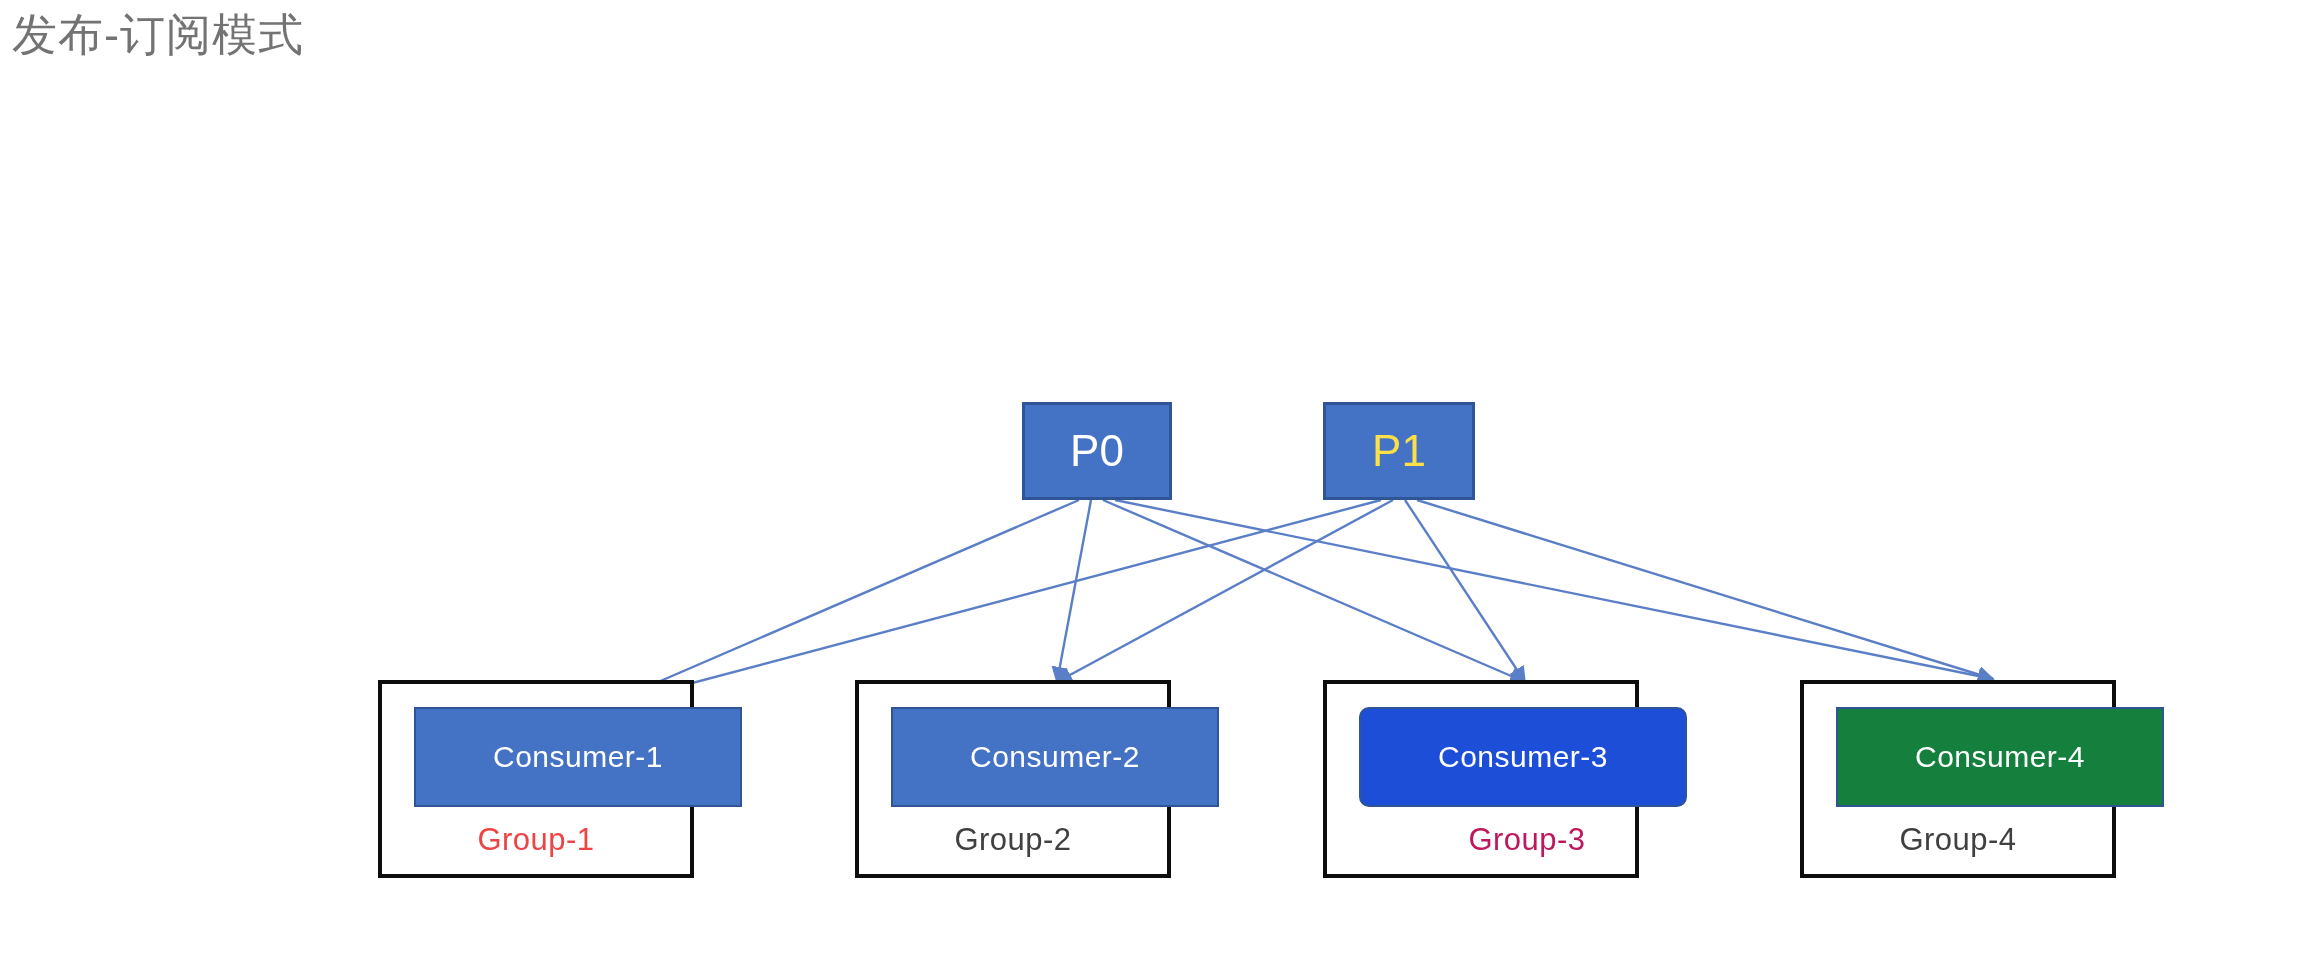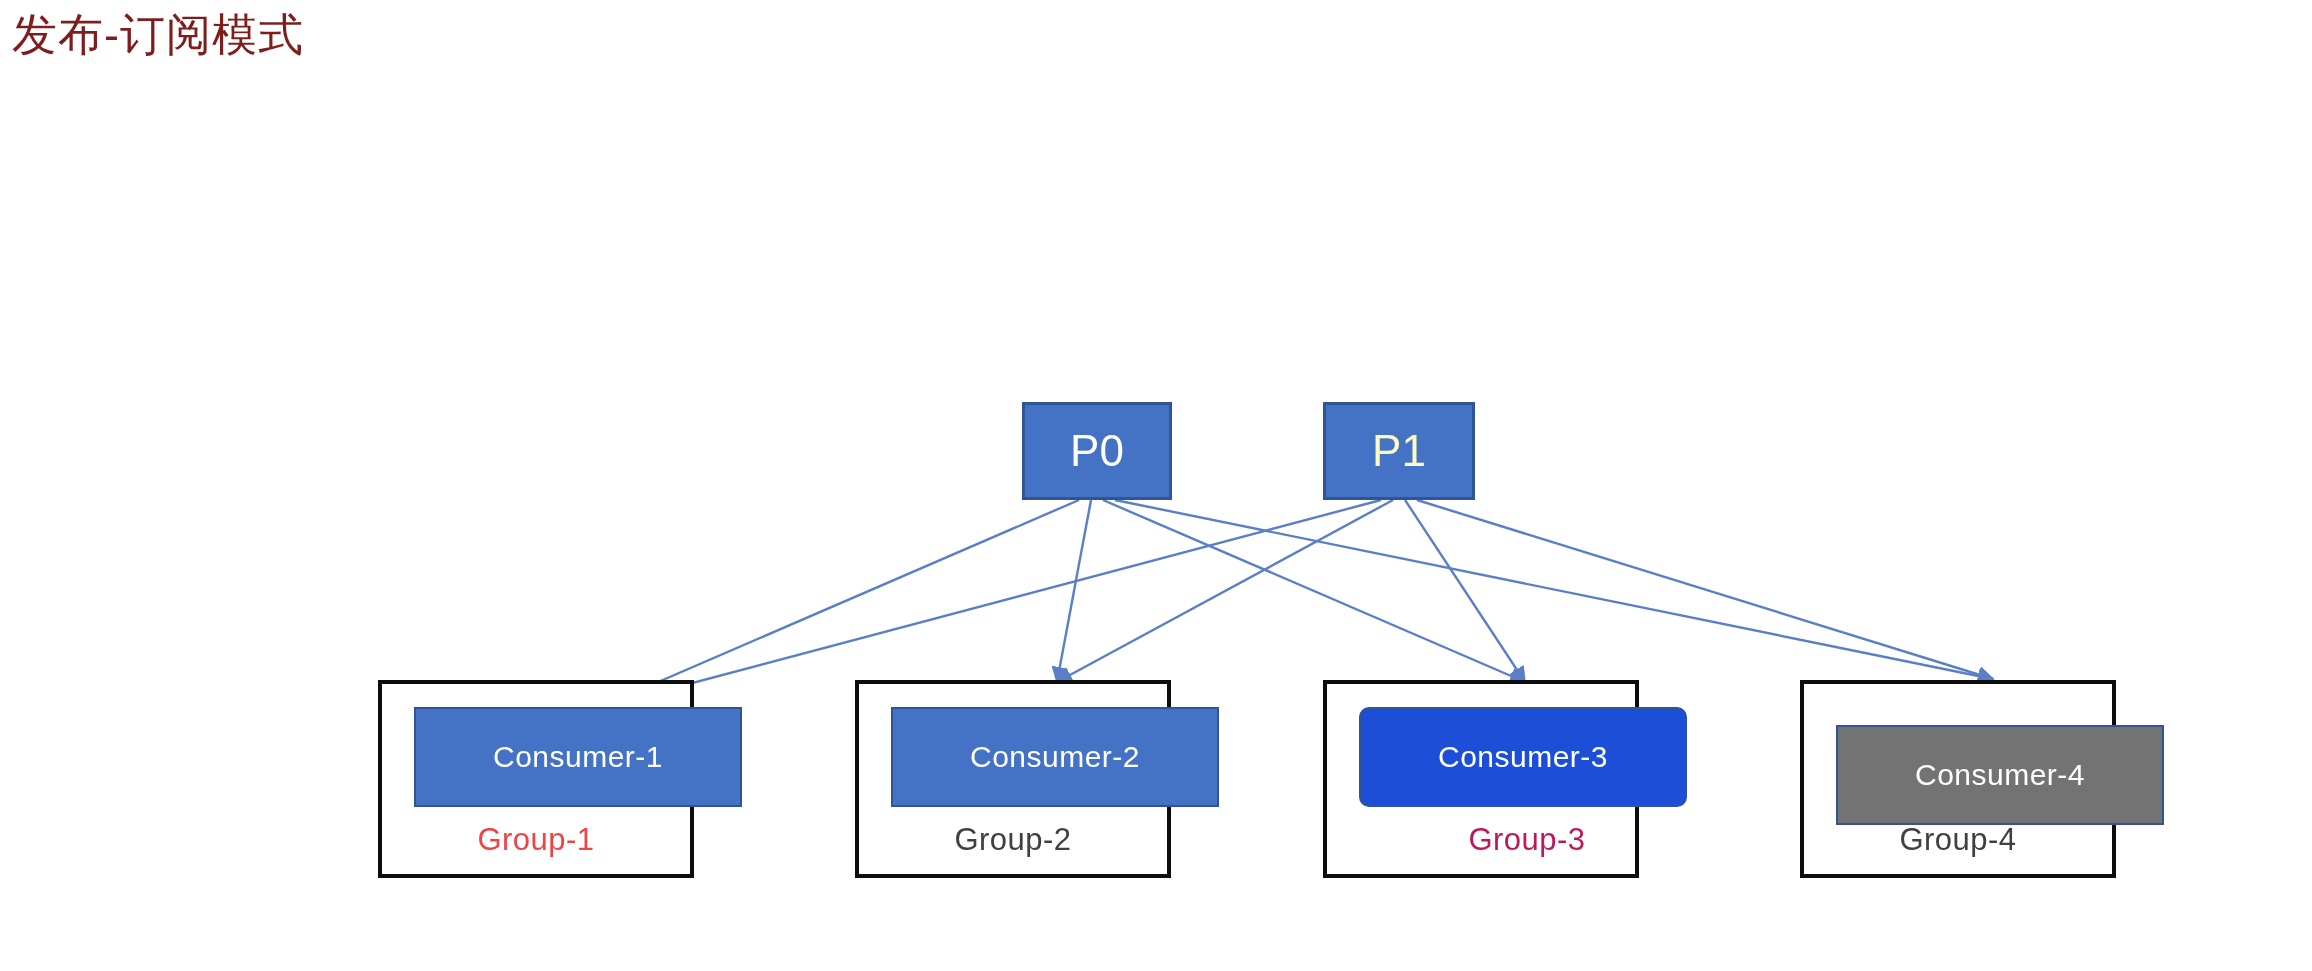--- a/index.html
+++ b/index.html
@@ -1,21 +1,21 @@
 <!DOCTYPE html>
 <html><head>
 <meta charset="utf-8">
 <style>
   html,body{margin:0;padding:0;background:#ffffff;}
   body{width:2312px;height:971px;position:relative;overflow:hidden;
        font-family:"Liberation Sans","DejaVu Sans",sans-serif;}
   #stage{position:absolute;left:0;top:0;width:2312px;height:971px;background:#fff;}
 
   .title{position:absolute;left:12px;top:6px;font-size:45px;line-height:58px;
-         color:#7f1d1d;font-weight:400;letter-spacing:1px;white-space:nowrap;}
+         color:#737373;font-weight:400;letter-spacing:1px;white-space:nowrap;}
   .subtitle{position:absolute;left:12px;top:140px;font-size:47px;line-height:60px;
             color:#404040;font-weight:400;letter-spacing:1px;white-space:nowrap;}
 
   #wires{position:absolute;left:0;top:0;width:2312px;height:971px;pointer-events:none;}
 
   .producer{position:absolute;background:#4472C4;border:3px solid #2F5597;
             box-sizing:border-box;display:flex;align-items:center;justify-content:center;
             color:#ffffff;font-size:44px;font-weight:400;}
 
   .group-box{position:absolute;top:680px;width:316px;height:198px;
@@ -46,21 +46,21 @@
       <line x1="1115" y1="500" x2="1993" y2="679" stroke="#5B7FC7" stroke-width="2.4" marker-end="url(#ah)"></line>
       <line x1="1381" y1="500" x2="598" y2="708" stroke="#5B7FC7" stroke-width="2.4" marker-end="url(#ah)"></line>
       <line x1="1393" y1="500" x2="1057" y2="682" stroke="#5B7FC7" stroke-width="2.4" marker-end="url(#ah)"></line>
       <line x1="1405" y1="500" x2="1525" y2="682" stroke="#5B7FC7" stroke-width="2.4" marker-end="url(#ah)"></line>
       <line x1="1417" y1="500" x2="1993" y2="679" stroke="#5B7FC7" stroke-width="2.4" marker-end="url(#ah)"></line>
     </svg>
 
   <div class="producer" id="prod0" style="left: 1022px; top: 402px; width: 150px; height: 98px; background: rgb(68, 114, 196); border-color: rgb(47, 85, 151); color: #ffffff;">
     <span>P0</span>
   </div>
-  <div class="producer" id="prod1" style="left: 1323px; top: 402px; width: 152px; height: 98px; background: rgb(68, 114, 196); border-color: rgb(47, 85, 151); color: #fef9c3;">
+  <div class="producer" id="prod1" style="left: 1323px; top: 402px; width: 152px; height: 98px; background: rgb(68, 114, 196); border-color: rgb(47, 85, 151); color: #fde047;">
     <span>P1</span>
   </div>
 
   <div class="group-box" id="grp0" style="left: 378px; border-color: rgb(13, 13, 13);">
     <div class="consumer" style="background: rgb(68, 114, 196); border-color: rgb(47, 85, 151);">
       <span>Consumer-1</span>
     </div>
     <div class="group-label" style="color: #ef4444;">Group-1</div>
   </div>
 
@@ -72,19 +72,19 @@
   </div>
 
   <div class="group-box" id="grp2" style="left: 1323px; border-color: rgb(13, 13, 13);">
     <div class="consumer" style="background: #1d4ed8; border-color: rgb(47, 85, 151); border-radius: 10px;">
       <span>Consumer-3</span>
     </div>
     <div class="group-label" style="color: #be185d; margin-left: 46px;">Group-3</div>
   </div>
 
   <div class="group-box" id="grp3" style="left: 1800px; border-color: rgb(13, 13, 13);">
-    <div class="consumer" style="background: #737373; border-color: rgb(47, 85, 151); margin-top: 18px;">
+    <div class="consumer" style="background: #15803d; border-color: rgb(47, 85, 151);">
       <span>Consumer-4</span>
     </div>
     <div class="group-label" style="color: rgb(64, 64, 64);">Group-4</div>
   </div>
 
 </div>
 
 </body></html>

